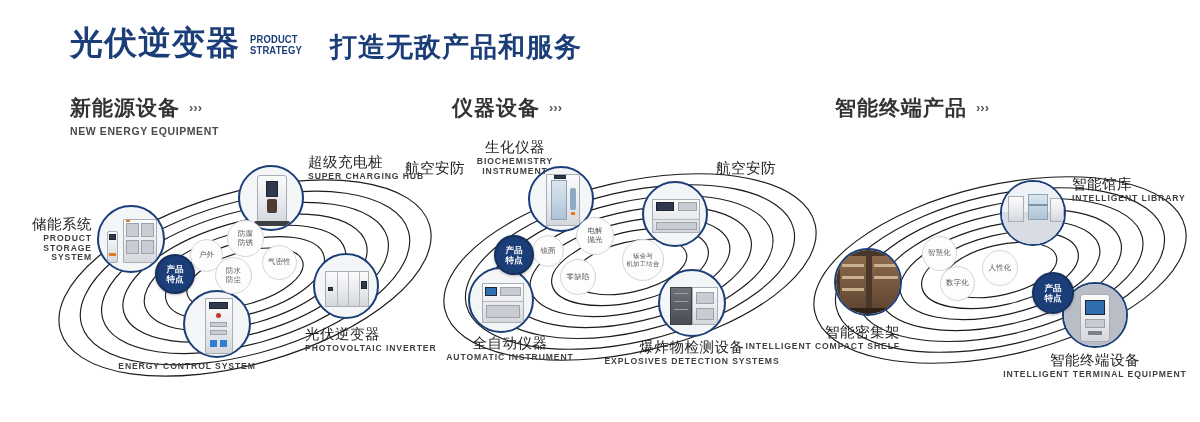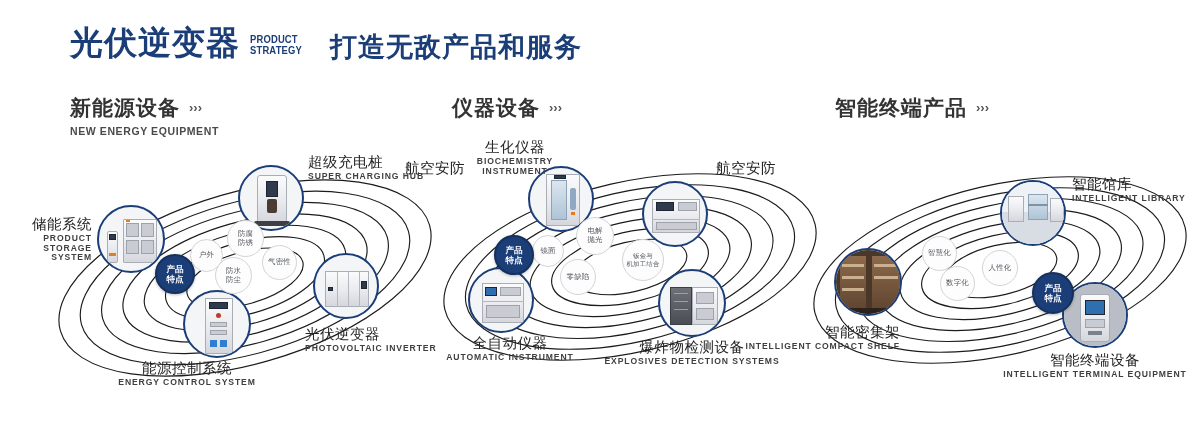--- a/index.html
+++ b/index.html
@@ -178,21 +178,20 @@
         <div class="dev cab" style="left:20px;top:6px;width:28px;height:56px;"></div>
         <div class="dev scr" style="left:24px;top:10px;width:19px;height:7px;"></div>
         <div class="dev" style="left:31px;top:21px;width:5px;height:5px;background:#c0392b;border-radius:50%;"></div>
         <div class="dev pane" style="left:25px;top:30px;width:17px;height:5px;"></div>
         <div class="dev pane" style="left:25px;top:38px;width:17px;height:5px;"></div>
         <div class="dev" style="left:25px;top:48px;width:7px;height:7px;background:#2f7fd0;"></div>
         <div class="dev" style="left:35px;top:48px;width:7px;height:7px;background:#2f7fd0;"></div>
       </div>
     </div>
     <div class="cap ta-c" style="left:32px;top:210px;width:220px;">
-      <div class="cn">能源控制系统</div>
       <div class="en">ENERGY CONTROL SYSTEM</div>
     </div>
 
     <div class="bub" style="left:145px;top:89px;width:33px;height:33px;">
       <span><span>户外</span></span>
     </div>
     <div class="bub" style="left:182px;top:70px;width:37px;height:37px;">
       <span><span>防腐</span><br><span>防锈</span></span>
     </div>
     <div class="bub" style="left:170px;top:107px;width:37px;height:37px;">

